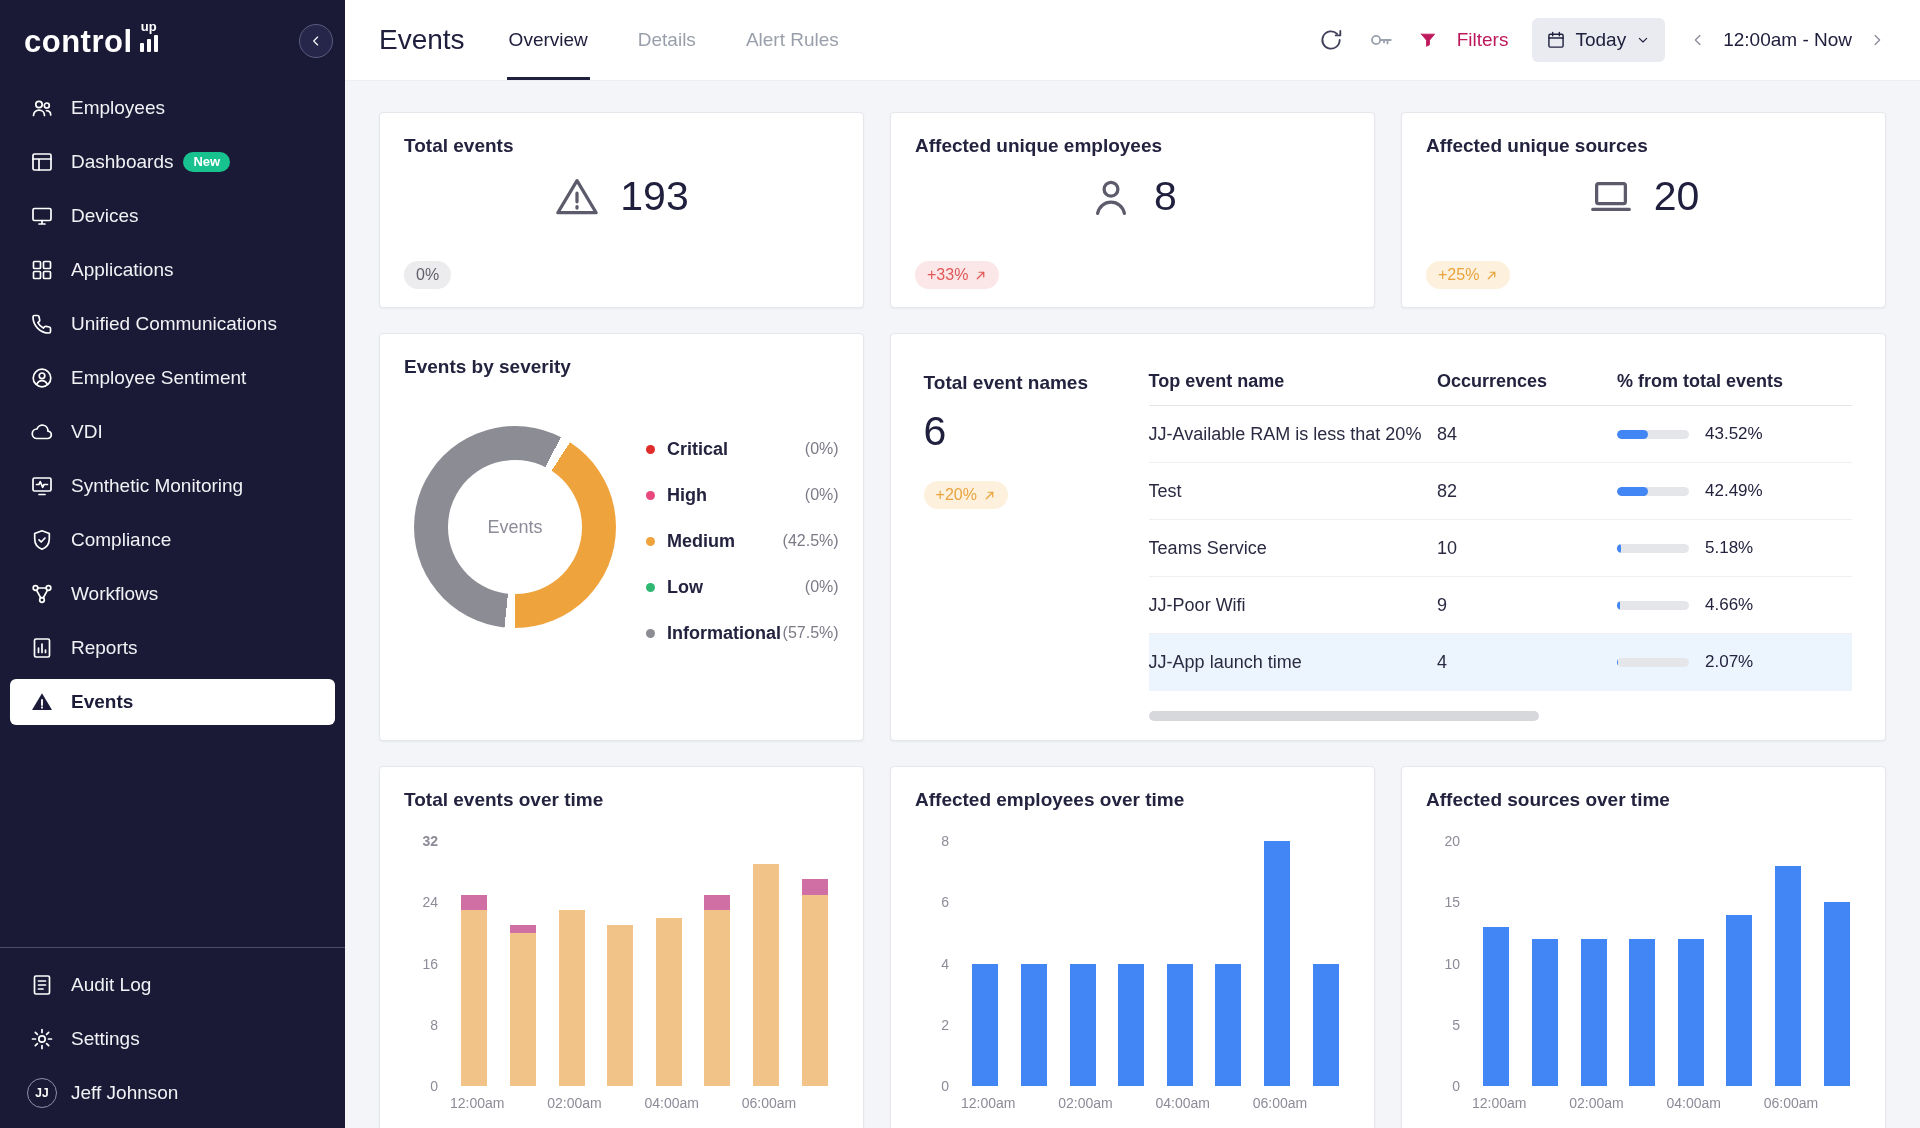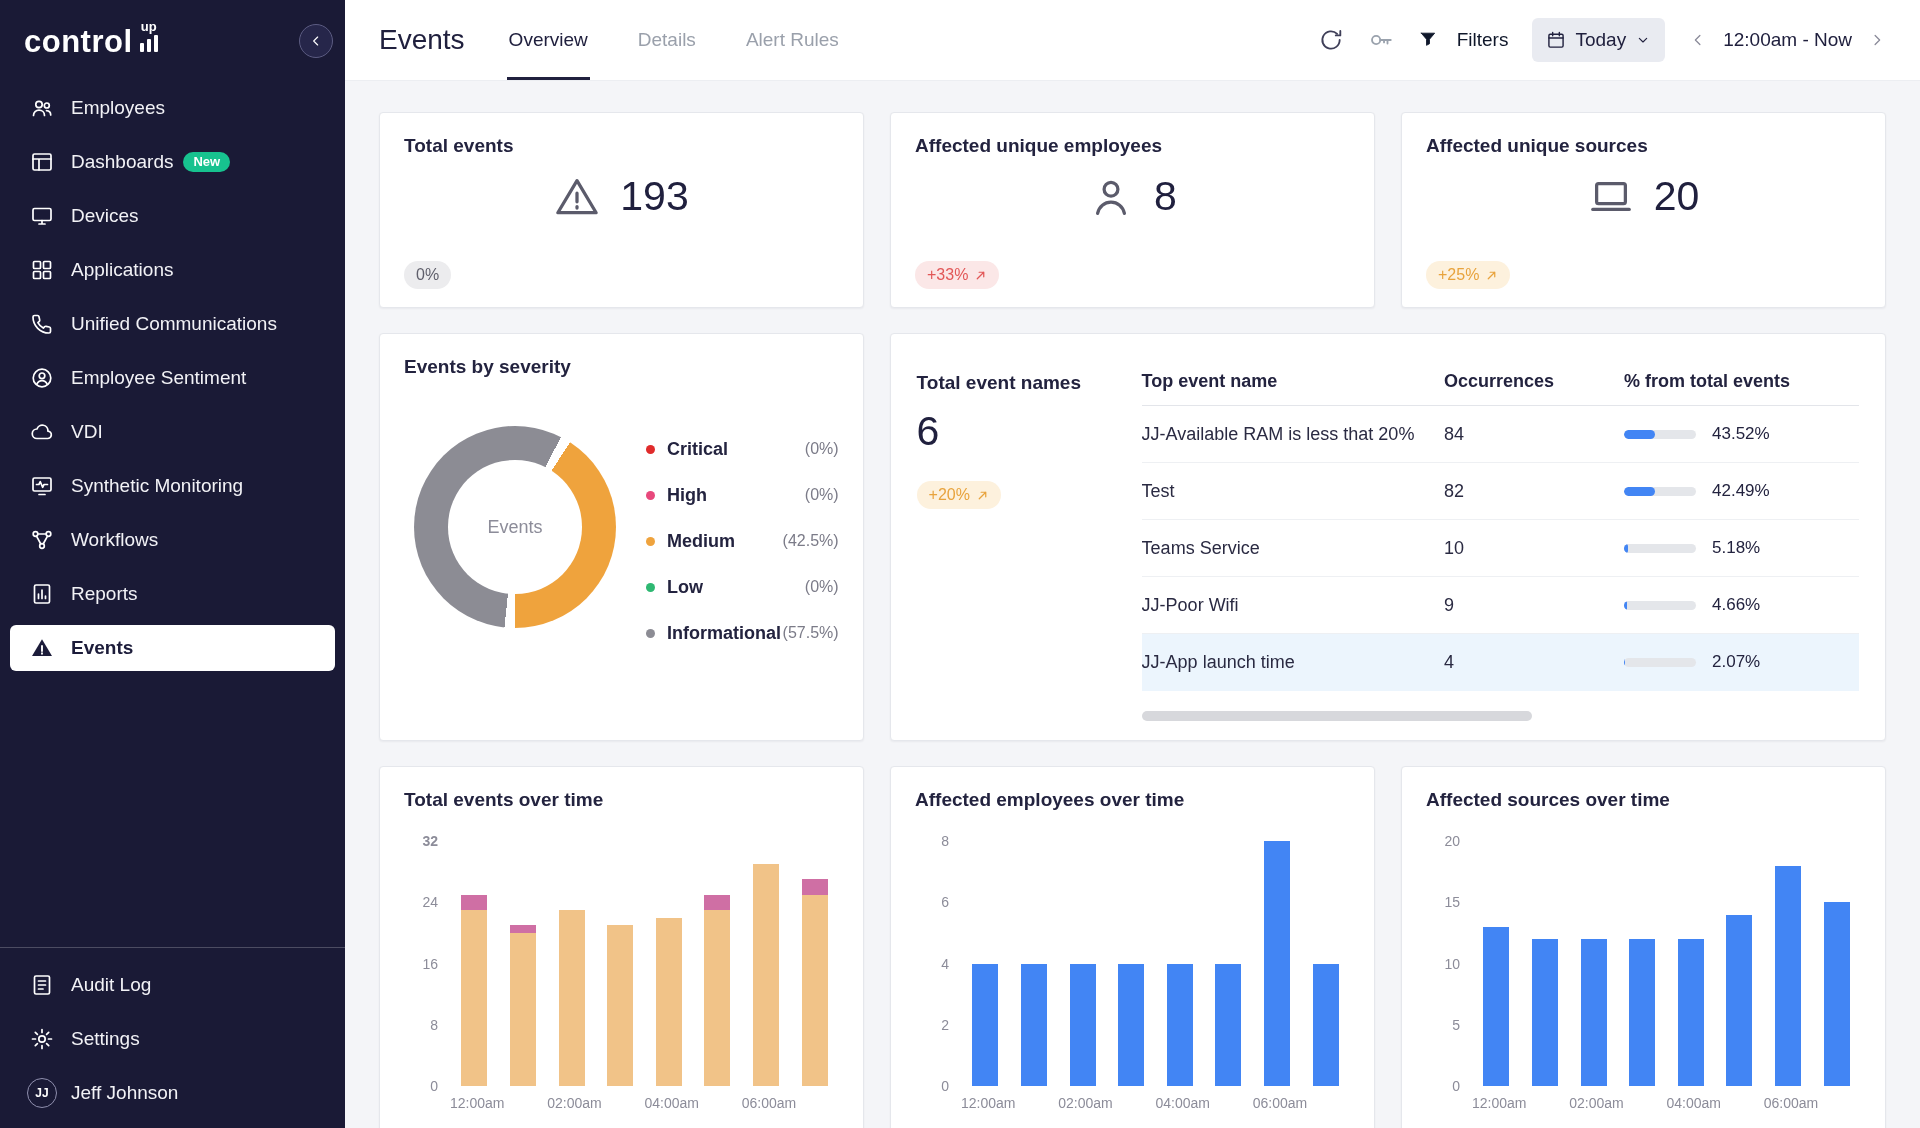--- a/index.html
+++ b/index.html
@@ -32,21 +32,21 @@
   .main{flex:1;display:flex;flex-direction:column;height:100%;min-width:0}
   .header{height:81px;background:#fff;display:flex;align-items:center;padding:0 34px;flex-shrink:0;border-bottom:1px solid #eceef2}
   .page-title{font-size:28px;font-weight:500;color:#20203e}
   .tabs{display:flex;height:100%;margin-left:42px}
   .tab{display:flex;align-items:center;margin-right:46px;font-size:19px;color:#9aa0ab;cursor:pointer;position:relative;padding:0 2px}
   .tab.active{color:#20203e;font-weight:500}
   .tab.active::after{content:"";position:absolute;left:0;right:0;bottom:0;height:3px;background:#20203e}
   .header-actions{margin-left:auto;display:flex;align-items:center;gap:24px}
   .icon-btn{width:26px;height:26px;color:#3f3f58;cursor:pointer}
   .icon-btn.key{color:#9aa2ad}
-  .filters-btn{display:flex;align-items:flex-start;gap:19px;color:#0f172a;font-size:19px;font-weight:500;cursor:pointer}
+  .filters-btn{display:flex;align-items:center;gap:19px;color:#be185d;font-size:19px;font-weight:500;cursor:pointer}
   .date-pill{display:flex;align-items:center;gap:9px;background:#e9ebf1;border-radius:6px;height:44px;padding:0 14px;font-size:19px;font-weight:500;color:#20203e;cursor:pointer}
   .chev{width:18px;height:18px;color:#8a8a99;cursor:pointer}
   .range-nav{display:flex;align-items:center;gap:14px}
   .range-label{font-size:19px;color:#20203e;margin:0 2px}
 
   
   .content{flex:1;padding:31px 34px;overflow:hidden}
   .card{background:#fff;border:1px solid #e5e7ec;border-radius:4px;box-shadow:0 1px 2px rgba(20,20,43,.05)}
   .card-title{font-size:19px;font-weight:600;color:#23233f}
   .stats-row{display:grid;grid-template-columns:repeat(3,1fr);gap:26px}
@@ -67,21 +67,21 @@
   .donut-wrap{width:202px;height:202px;position:relative;margin-left:10px;flex-shrink:0;cursor:pointer}
   .donut{width:100%;height:100%;border-radius:50%}
   .donut-hole{position:absolute;inset:17%;background:#fff;border-radius:50%;display:flex;align-items:center;justify-content:center}
   .donut-center{font-size:18px;color:#8c8c99}
   .legend{flex:1;margin-left:30px;margin-top:0;min-width:0}
   .legend-row{display:flex;align-items:center;height:46px;cursor:pointer}
   .legend-dot{width:9px;height:9px;border-radius:50%;margin-right:12px;flex-shrink:0}
   .legend-label{font-size:18px;font-weight:600;color:#23233f;white-space:nowrap}
   .legend-value{margin-left:auto;font-size:16px;color:#7b7b88;white-space:nowrap}
 
-  .names-card{height:408px;padding:22px 26px;display:flex}
+  .names-card{height:408px;padding:22px 33px;display:flex}
   .names-left{width:225px;flex-shrink:0;padding-top:16px}
   .names-value{font-size:41px;font-weight:500;margin-top:14px;color:#20203e}
   .names-table{flex:1;padding-top:2px;min-width:0}
   .table-header,.table-row{display:grid;grid-template-columns:1fr 180px 235px;align-items:center}
   .table-header{height:48px;border-bottom:1px solid #e3e5ea;font-size:18px;font-weight:600;color:#23233f}
   .table-row{height:57px;border-bottom:1px solid #eef0f3;font-size:18px;color:#2a2a42;cursor:pointer}
   .table-row.highlighted{background:#ecf5fd;border-bottom-color:#ecf5fd}
   .cell.name{white-space:nowrap;overflow:hidden;text-overflow:ellipsis;padding-right:10px}
   .cell.pct{display:flex;align-items:center}
   .pct-track{width:72px;height:9px;border-radius:5px;background:#e4e6ea;overflow:hidden;display:inline-block}
@@ -193,20 +193,29 @@
       </div>
       <div class="nav-item">
         <span class="icon ">
           <svg viewBox="0 0 24 24" fill="none" stroke="currentColor" stroke-width="1.7" stroke-linecap="round" stroke-linejoin="round">
             <rect x="3" y="4" width="18" height="13" rx="1.5"></rect>
             <path d="M6.5 10.5h2.4l1.4-2.8 2.3 5.6 1.4-2.8h3.5"></path>
             <path d="M9 20.5h6"></path>
           </svg>
         </span>
         <span class="nav-label">Synthetic Monitoring</span>
+      </div>
+      <div class="nav-item">
+        <span class="icon ">
+          <svg viewBox="0 0 24 24" fill="none" stroke="currentColor" stroke-width="1.7" stroke-linecap="round" stroke-linejoin="round">
+            <path d="M12 2.8l7.3 2.7v5.2c0 4.6-2.9 8.8-7.3 10.5-4.4-1.7-7.3-5.9-7.3-10.5V5.5L12 2.8z"></path>
+            <path d="M9 11.8l2.2 2.2 3.8-4"></path>
+          </svg>
+        </span>
+        <span class="nav-label">Compliance</span>
       </div>
       <div class="nav-item">
         <span class="icon ">
           <svg viewBox="0 0 24 24" fill="none" stroke="currentColor" stroke-width="1.7" stroke-linecap="round" stroke-linejoin="round">
             <circle cx="5.5" cy="6" r="2.3"></circle>
             <circle cx="18.5" cy="6" r="2.3"></circle>
             <circle cx="12" cy="18" r="2.3"></circle>
             <path d="M7.8 6h8.4M6.5 8.2l4.3 7.8M17.5 8.2l-4.3 7.8"></path>
           </svg>
         </span>

